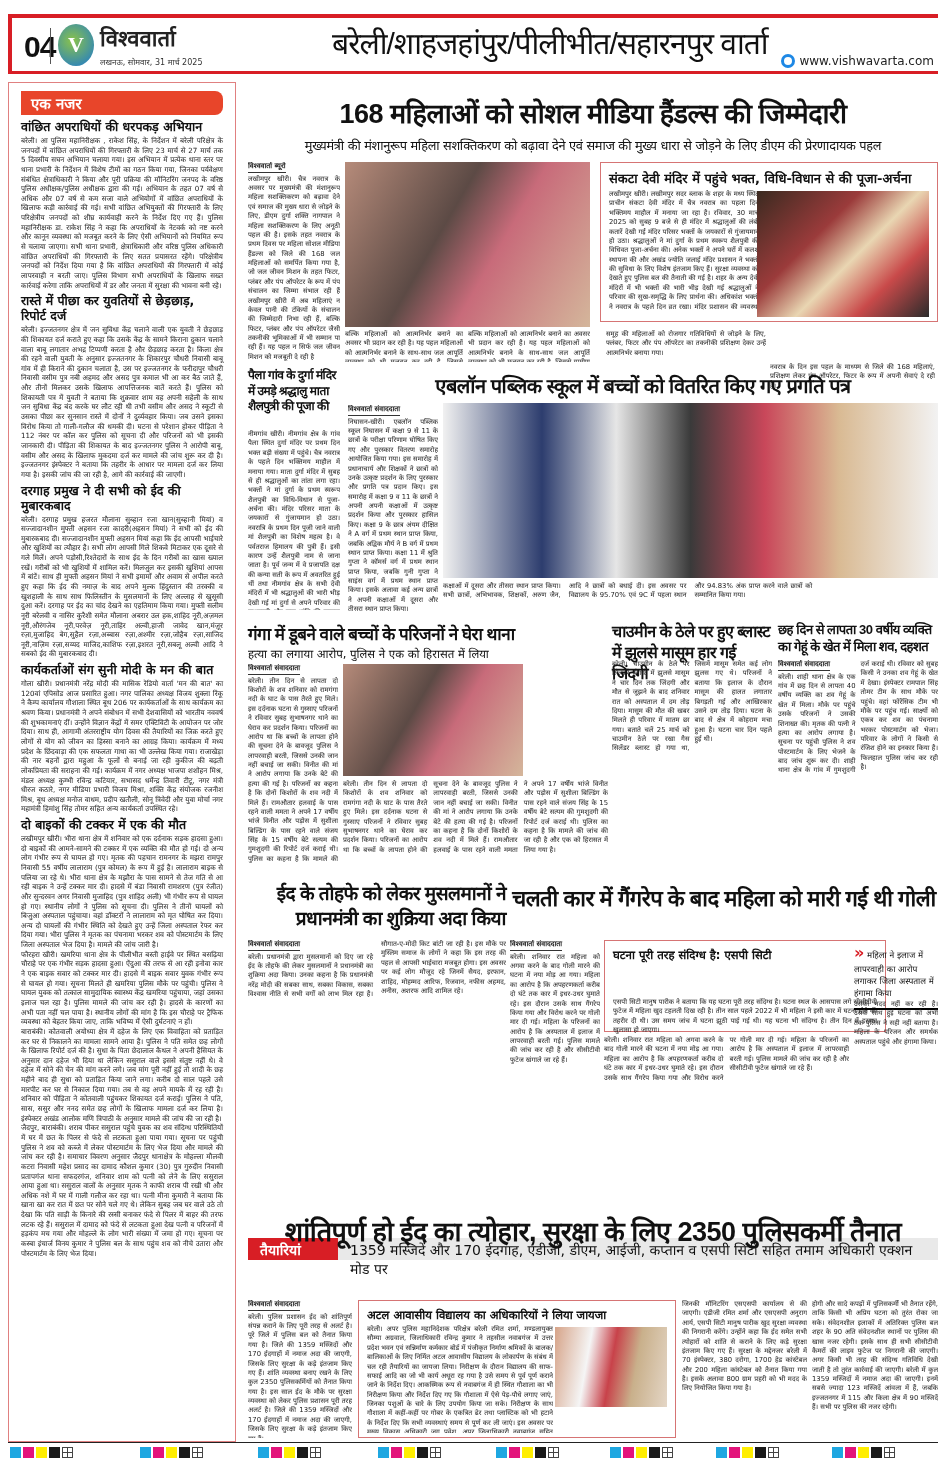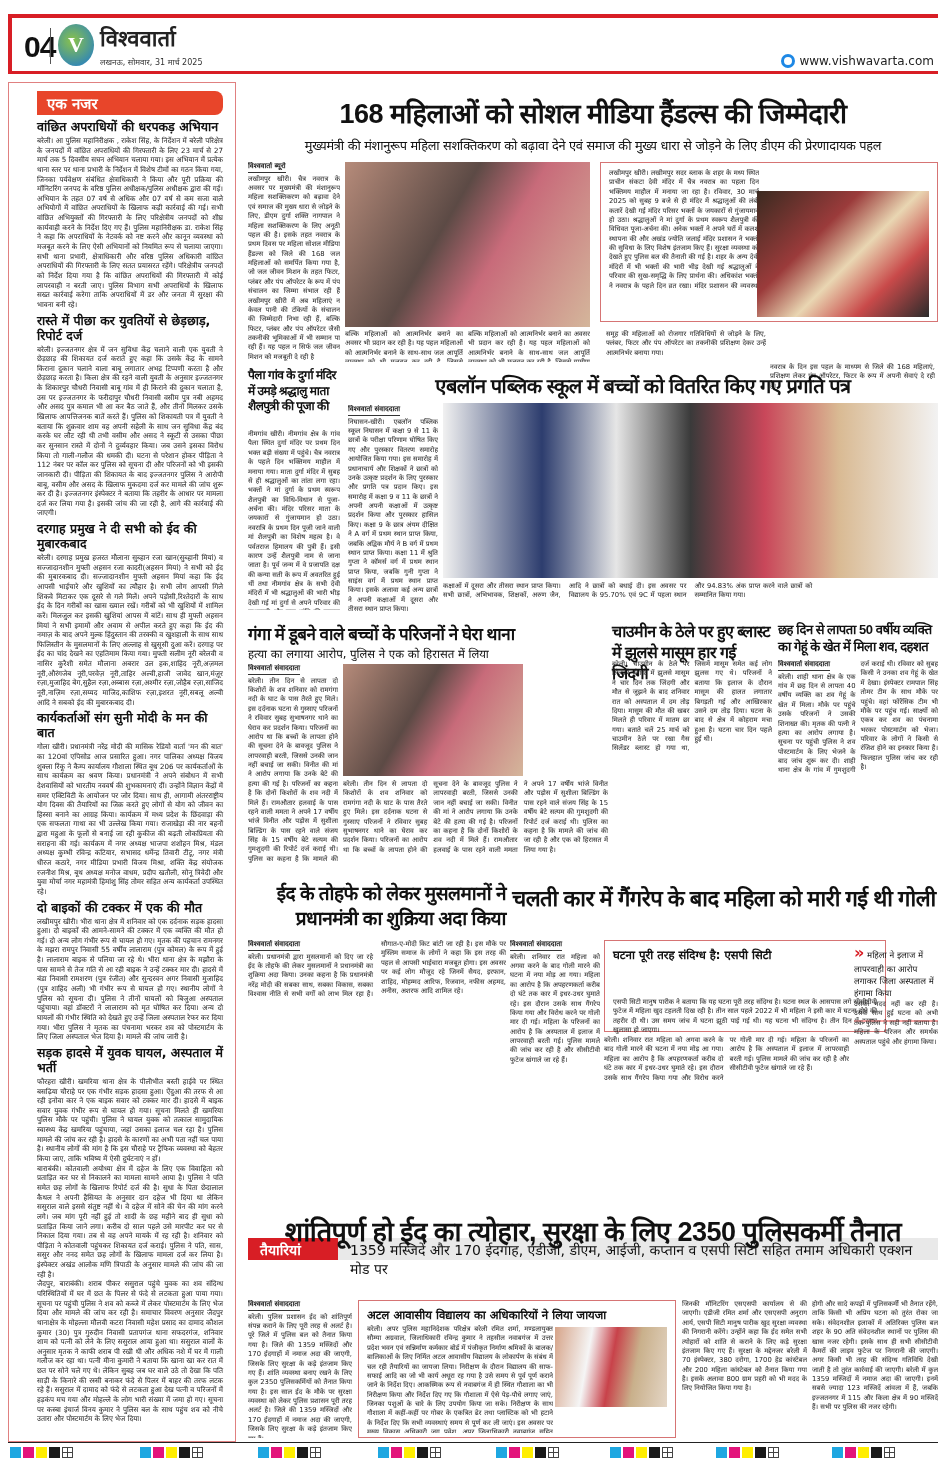--- a/index.html
+++ b/index.html
@@ -8,21 +8,21 @@
   .masthead .red-tab { position: absolute; left: -4px; top: -4px; width: 34px; height: 4px; background: #d81e25; }
   .page-num { position: absolute; left: 12px; top: 12px; font-family: "Liberation Sans", sans-serif; font-size: 30px; font-weight: bold; letter-spacing: -1px; }
   .sep { position: absolute; left: 38px; top: 10px; width: 1px; height: 36px; background: #555; }
   .logo { position: absolute; left: 46px; top: 6px; width: 36px; height: 42px; border-radius: 50%; background: radial-gradient(circle at 40% 40%, #8bc34a, #1976d2); display: flex; align-items: center; justify-content: center; color: #fff; font-weight: bold; font-size: 22px; font-family: "Liberation Serif", serif; }
   .brand { position: absolute; left: 88px; top: 4px; font-size: 22px; font-weight: bold; color: #222; }
   .brand-sub { position: absolute; left: 88px; top: 38px; font-size: 8px; color: #333; }
   .edition-title { position: absolute; left: 320px; top: 4px; font-size: 30px; color: #111; font-family: "Liberation Sans", sans-serif; letter-spacing: -1px; }
   .website { position: absolute; right: 4px; top: 36px; font-size: 12px; color: #222; display: flex; align-items: center; gap: 4px; }
   .ie-icon { width: 14px; height: 14px; border-radius: 50%; border: 3px solid #1e88e5; color: #1e88e5; display: inline-block; }
 
-  .left-col { position: absolute; left: 8px; top: 82px; width: 228px; height: 1360px; border: 1.5px solid #e08080; padding: 8px 12px 0 28px; }
+  .left-col { position: absolute; left: 8px; top: 82px; width: 228px; height: 1360px; border: 1.5px solid #e08080; padding: 8px 12px 0 12px; }
   .ek-nazar { background: #e8452a; color: #fff; font-size: 15px; font-weight: bold; padding: 2px 10px; border-radius: 0 8px 8px 0; margin-bottom: 4px; }
   .lhead { font-size: 12.5px; font-weight: bold; margin: 3px 0 2px; line-height: 1.2; }
   .ltext { font-size: 7.1px; line-height: 1.36; color: #222; text-align: justify; }
 
   .main-headline { position: absolute; left: 248px; top: 94px; width: 690px; font-size: 27px; font-weight: bold; font-family: "Liberation Sans", sans-serif; text-align: center; letter-spacing: -0.5px; }
   .main-sub { position: absolute; left: 248px; top: 136px; width: 690px; font-size: 12.8px; text-align: center; letter-spacing: -0.3px; }
 
   .byline { font-size: 7px; font-weight: bold; border-bottom: 1px solid #333; display: inline-block; margin-bottom: 2px; }
   .col-text { position: absolute; font-size: 6.8px; line-height: 1.38; text-align: justify; color: #222; }
   .photo { position: absolute; background: linear-gradient(135deg, #8a6a55, #c9a689 40%, #6b4e3d 70%, #a58870); }
@@ -47,20 +47,21 @@
 </head>
 <body>
 
 <header class="masthead">
   <div class="red-tab"></div>
   <div class="page-num">04</div>
   <div class="sep"></div>
   <div class="logo">V</div>
   <div class="brand">विश्ववार्ता</div>
   <div class="brand-sub">लखनऊ,  सोमवार, 31 मार्च 2025</div>
+  <div class="edition-title">बरेली/शाहजहांपुर/पीलीभीत/सहारनपुर वार्ता</div>
   <div class="website">
     <span class="ie-icon"></span>
     <span>www.vishwavarta.com</span>
   </div>
 </header>
 
 <aside class="left-col">
   <div class="ek-nazar">एक नजर</div>
   <div>
     <div class="lhead">वांछित अपराधियों की धरपकड़ अभियान</div>
@@ -76,21 +77,20 @@
   </div>
   <div>
     <div class="lhead">कार्यकर्ताओं संग सुनी मोदी के मन की बात</div>
     <div class="ltext">गोला खीरी। प्रधानमंत्री नरेंद्र मोदी की मासिक रेडियो वार्ता 'मन की बात' का 120वां एपिसोड आज प्रसारित हुआ। नगर पालिका अध्यक्ष विजय शुक्ला रिंकू ने कैम्प कार्यालय गौशाला स्थित बूथ 206 पर कार्यकर्ताओं के साथ कार्यक्रम का श्रवण किया। प्रधानमंत्री ने अपने संबोधन में सभी देशवासियों को भारतीय नववर्ष की शुभकामनाएं दीं। उन्होंने विज्ञान केंद्रों में समर एक्टिविटी के आयोजन पर जोर दिया। साथ ही, आगामी अंतरराष्ट्रीय योग दिवस की तैयारियों का जिक्र करते हुए लोगों से योग को जीवन का हिस्सा बनाने का आग्रह किया। कार्यक्रम में मध्य प्रदेश के छिंदवाड़ा की एक सफलता गाथा का भी उल्लेख किया गया। राजाखेड़ा की नार बहनों द्वारा महुआ के फूलों से बनाई जा रही कुकीज की बढ़ती लोकप्रियता की सराहना की गई। कार्यक्रम में नगर अध्यक्ष भाजपा शशोहन मिश्र, मंडल अध्यक्ष कुम्भी रविन्द्र कटियार, सभासद धर्मेन्द्र तिवारी टीटू, नगर मंत्री धीरज कठारे, नगर मीडिया प्रभारी विजय मिश्रा, शक्ति केंद्र संयोजक रजनीश मिश्र, बूथ अध्यक्ष मनोज वाधम, प्रदीप खतौली, सोनू त्रिवेदी और युवा मोर्चा नगर महामंत्री हिमांशु सिंह तोमर सहित अन्य कार्यकर्ता उपस्थित रहे।</div>
   </div>
   <div>
     <div class="lhead">दो बाइकों की टक्कर में एक की मौत</div>
     <div class="ltext">लखीमपुर खीरी। भीरा थाना क्षेत्र में शनिवार को एक दर्दनाक सड़क हादसा हुआ। दो बाइकों की आमने-सामने की टक्कर में एक व्यक्ति की मौत हो गई। दो अन्य लोग गंभीर रूप से घायल हो गए। मृतक की पहचान रामनगर के मझरा रामपुर निवासी 55 वर्षीय लालाराम (पुत्र कोमल) के रूप में हुई है। लालाराम बाइक से पलिया जा रहे थे। भीरा थाना क्षेत्र के मझौरा के पास सामने से तेज गति से आ रही बाइक ने उन्हें टक्कर मार दी। हादसे में बंडा निवासी रामशरण (पुत्र रंजीत) और सुन्दरवन अगर निवासी मुजाहिद (पुत्र शाहिद अली) भी गंभीर रूप से घायल हो गए। स्थानीय लोगों ने पुलिस को सूचना दी। पुलिस ने तीनों घायलों को बिजुआ अस्पताल पहुंचाया। वहां डॉक्टरों ने लालाराम को मृत घोषित कर दिया। अन्य दो घायलों की गंभीर स्थिति को देखते हुए उन्हें जिला अस्पताल रेफर कर दिया गया। भीरा पुलिस ने मृतक का पंचनामा भरकर शव को पोस्टमार्टम के लिए जिला अस्पताल भेज दिया है। मामले की जांच जारी है।</div>
   </div>
   <div>
-    <div class="lhead">सड़क हादसे में युवक घायल, अस्पताल में भर्ती</div>
     <div class="ltext">फौरहरा खीरी। खमरिया थाना क्षेत्र के पीलीभीत बस्ती हाईवे पर स्थित बसढ़िया चौराहे पर एक गंभीर सड़क हादसा हुआ। ऐंदुआ की तरफ से आ रही इनोवा कार ने एक बाइक सवार को टक्कर मार दी। हादसे में बाइक सवार युवक गंभीर रूप से घायल हो गया। सूचना मिलते ही खमरिया पुलिस मौके पर पहुंची। पुलिस ने घायल युवक को तत्काल सामुदायिक स्वास्थ्य केंद्र खमरिया पहुंचाया, जहां उसका इलाज चल रहा है। पुलिस मामले की जांच कर रही है। हादसे के कारणों का अभी पता नहीं चल पाया है। स्थानीय लोगों की मांग है कि इस चौराहे पर ट्रैफिक व्यवस्था को बेहतर किया जाए, ताकि भविष्य में ऐसी दुर्घटनाएं न हों।</div>
   </div>
   <div>
     <div class="ltext">बाराबंकी। कोतवाली अयोध्या क्षेत्र में दहेज के लिए एक विवाहिता को प्रताड़ित कर घर से निकालने का मामला सामने आया है। पुलिस ने पति समेत छह लोगों के खिलाफ रिपोर्ट दर्ज की है। सुधा के पिता छेदालाल कैथल ने अपनी हैसियत के अनुसार दान दहेज भी दिया था लेकिन ससुराल वाले इससे संतुष्ट नहीं थे। वे दहेज में सोने की चेन की मांग करने लगे। जब मांग पूरी नहीं हुई तो शादी के छह महीने बाद ही सुधा को प्रताड़ित किया जाने लगा। करीब दो साल पहले उसे मारपीट कर घर से निकाल दिया गया। तब से वह अपने मायके में रह रही है। शनिवार को पीड़िता ने कोतवाली पहुंचकर शिकायत दर्ज कराई। पुलिस ने पति, सास, ससुर और ननद समेत छह लोगों के खिलाफ मामला दर्ज कर लिया है। इंस्पेक्टर अखंड आलोक मणि त्रिपाठी के अनुसार मामले की जांच की जा रही है।</div>
   </div>
   <div>
     <div class="ltext">जैदपुर, बाराबंकी। शराब पीकर ससुराल पहुंचे युवक का शव संदिग्ध परिस्थितियों में घर में छत के पिलर से फंदे से लटकता हुआ पाया गया। सूचना पर पहुंची पुलिस ने शव को कब्जे में लेकर पोस्टमार्टम के लिए भेज दिया और मामले की जांच कर रही है। समाचार विवरण अनुसार जैदपुर थानाक्षेत्र के मोहल्ला मौलवी कटरा निवासी महेश प्रसाद का दामाद कौशल कुमार (30) पुत्र गुरुदीन निवासी प्रतापगंज थाना सफदरगंज, शनिवार शाम को पत्नी को लेने के लिए ससुराल आया हुआ था। ससुराल वालों के अनुसार मृतक ने काफी शराब पी रखी थी और अधिक नशे में घर में गाली गलौज कर रहा था। पत्नी मीना कुमारी ने बताया कि खाना खा कर रात में छत पर सोने चले गए थे। लेकिन सुबह जब घर वाले उठे तो देखा कि पति साड़ी के किनारे की रस्सी बनाकर फंदे से पिलर में बाहर की तरफ लटक रहे हैं। ससुराल में दामाद को फंदे से लटकता हुआ देख पत्नी व परिजनों में हड़कंप मच गया और मोहल्ले के लोग भारी संख्या में जमा हो गए। सूचना पर कस्बा इंचार्ज विनय कुमार ने पुलिस बल के साथ पहुंच शव को नीचे उतारा और पोस्टमार्टम के लिए भेज दिया।</div>
   </div>
 </aside>
 
@@ -101,20 +101,21 @@
   <div class="byline">विश्ववार्ता ब्यूरो</div>
   <div>लखीमपुर खीरी। चैत्र नवरात्र के अवसर पर मुख्यमंत्री की मंशानुरूप महिला सशक्तिकरण को बढ़ावा देने एवं समाज की मुख्य धारा से जोड़ने के लिए, डीएम दुर्गा शक्ति नागपाल ने महिला सशक्तिकरण के लिए अनूठी पहल की है। इसके तहत नवरात्र के प्रथम दिवस पर महिला सोशल मीडिया हैंडल्स को जिले की 168 जल महिलाओं को समर्पित किया गया है, जो जल जीवन मिशन के तहत फिटर, प्लंबर और पंप ऑपरेटर के रूप में पंप संचालन का जिम्मा संभाल रही हैं लखीमपुर खीरी में अब महिलाएं न केवल पानी की टंकियों के संचालन की जिम्मेदारी निभा रही हैं, बल्कि फिटर, प्लंबर और पंप ऑपरेटर जैसी तकनीकी भूमिकाओं में भी सम्मान पा रही हैं। यह पहल न सिर्फ जल जीवन मिशन को मजबूती दे रही है</div>
 </div>
 <div class="photo crowd" style="left:345px; top:162px; width:245px; height:165px;"></div>
 <div class="col-text" style="left:345px; top:330px; width:118px; height:32px; overflow:hidden;">बल्कि महिलाओं को आत्मनिर्भर बनाने का अवसर भी प्रदान कर रही है। यह पहल महिलाओं को आत्मनिर्भर बनाने के साथ-साथ जल आपूर्ति व्यवस्था को भी मजबूत कर रही है, जिससे ग्रामीण विकास को नई दिशा मिल रही है। डीएम ने कहा कि महिलाओं को तकनीकी क्षेत्र में आगे बढ़ाना समाज के लिए प्रेरणादायक है।</div>
 <div class="col-text" style="left:468px; top:330px; width:122px; height:32px; overflow:hidden;">बल्कि महिलाओं को आत्मनिर्भर बनाने का अवसर भी प्रदान कर रही है। यह पहल महिलाओं को आत्मनिर्भर बनाने के साथ-साथ जल आपूर्ति व्यवस्था को भी मजबूत कर रही है, जिससे ग्रामीण विकास को नई दिशा मिल रही है। डीएम ने कहा कि महिलाओं को तकनीकी क्षेत्र में आगे बढ़ाना समाज के लिए प्रेरणादायक है।</div>
 <div class="col-text" style="left:606px; top:330px; width:160px; height:32px; overflow:hidden;">समूह की महिलाओं को रोजगार गतिविधियों से जोड़ने के लिए, फ्लंबर, फिटर और पंप ऑपरेटर का तकनीकी प्रशिक्षण देकर उन्हें आत्मनिर्भर बनाया गया।</div>
 <div class="col-text" style="left:770px; top:330px; width:165px; height:32px; overflow:hidden;margin-top:33px;">नवरात्र के दिन इस पहल के माध्यम से जिले की 168 महिलाएं, प्रशिक्षण लेकर पंप ऑपरेटर, फिटर के रूप में अपनी सेवाएं दे रही हैं।</div>
 
 <div class="boxed" style="left:600px; top:162px; width:338px; height:160px;">
+  <div class="box-title">संकटा देवी मंदिर में पहुंचे भक्त, विधि-विधान से की पूजा-अर्चना</div>
   <div class="col-text" style="position:static; width:150px; height:120px; overflow:hidden; float:left;">लखीमपुर खीरी। लखीमपुर सदर ब्लाक के शहर के मध्य स्थित प्राचीन संकटा देवी मंदिर में चैत्र नवरात्र का पहला दिन भक्तिमय माहौल में मनाया जा रहा है। रविवार, 30 मार्च 2025 को सुबह 9 बजे से ही मंदिर में श्रद्धालुओं की लंबी कतारें देखी गईं मंदिर परिसर भक्तों के जयकारों से गुंजायमान हो उठा। श्रद्धालुओं ने मां दुर्गा के प्रथम स्वरूप शैलपुत्री की विधिवत पूजा-अर्चना की। अनेक भक्तों ने अपने घरों में कलश स्थापना की और अखंड ज्योति जलाई मंदिर प्रशासन ने भक्तों की सुविधा के लिए विशेष इंतजाम किए हैं। सुरक्षा व्यवस्था को देखते हुए पुलिस बल की तैनाती की गई है। शहर के अन्य देवी मंदिरों में भी भक्तों की भारी भीड़ देखी गई श्रद्धालुओं ने परिवार की सुख-समृद्धि के लिए प्रार्थना की। अधिकांश भक्तों ने नवरात्र के पहले दिन व्रत रखा। मंदिर प्रशासन की व्यवस्था से श्रद्धालुओं को किसी प्रकार की असुविधा का सामना नहीं करना पड़ा।</div>
   <div class="photo dark" style="position:absolute; right:8px; top:28px; width:172px; height:126px;"></div>
 </div>
 
 <div class="h2" style="left:248px; top:368px; width:92px; font-size:12px; line-height:1.3;">पैला गांव के दुर्गा मंदिर में उमड़े श्रद्धालु माता शैलपुत्री की पूजा की</div>
 <div class="col-text" style="left:248px; top:430px; width:92px; height:180px; overflow:hidden;">नीमगांव खीरी। नीमगांव क्षेत्र के गांव पैला स्थित दुर्गा मंदिर पर प्रथम दिन भक्त बड़ी संख्या में पहुंचे। चैत्र नवरात्र के पहले दिन भक्तिमय माहौल में मनाया गया। माता दुर्गा मंदिर में सुबह से ही श्रद्धालुओं का तांता लगा रहा। भक्तों ने मां दुर्गा के प्रथम स्वरूप शैलपुत्री का विधि-विधान से पूजा-अर्चना की। मंदिर परिसर माता के जयकारों से गुंजायमान हो उठा। नवरात्रि के प्रथम दिन पूजी जाने वाली मां शैलपुत्री का विशेष महत्व है। वे पर्वतराज हिमालय की पुत्री हैं। इसी कारण उन्हें शैलपुत्री नाम से जाना जाता है। पूर्व जन्म में वे प्रजापति दक्ष की कन्या सती के रूप में अवतरित हुई थीं तथा नीमगांव क्षेत्र के सभी देवी मंदिरों में भी श्रद्धालुओं की भारी भीड़ देखी गई मां दुर्गा से अपने परिवार की खुशहाली और सुख-शांति की कामना की।</div>
 
 <div class="h2" style="left:348px; top:372px; width:590px; font-size:20px; text-align:center;">एबलॉन पब्लिक स्कूल में बच्चों को वितरित किए गए प्रगति पत्र</div>
 <div class="col-text" style="left:348px; top:405px; width:90px; height:210px; overflow:hidden;">
   <div class="byline">विश्ववार्ता संवाददाता</div>
@@ -128,21 +129,21 @@
 <div class="col-text" style="left:248px; top:664px; width:90px; height:200px; overflow:hidden;">
   <div class="byline">विश्ववार्ता संवाददाता</div>
   <div>बरेली। तीन दिन से लापता दो किशोरों के शव शनिवार को रामगंगा नदी के घाट के पास तैरते हुए मिले। इस दर्दनाक घटना से गुस्साए परिजनों ने रविवार सुबह सुभाषनगर थाने का घेराव कर प्रदर्शन किया। परिजनों का आरोप था कि बच्चों के लापता होने की सूचना देने के बावजूद पुलिस ने लापरवाही बरती, जिससे उनकी जान नहीं बचाई जा सकी। विनीत की मां ने आरोप लगाया कि उनके बेटे की हत्या की गई है। परिजनों का कहना है कि दोनों किशोरों के शव नदी में मिले हैं। रामऔतार हलवाई के पास रहने वाली ममता ने अपने 17 वर्षीय भांजे विनीत और पड़ोस में सुशीला बिल्डिंग के पास रहने वाले संजय सिंह के 15 वर्षीय बेटे सत्यम की गुमशुदगी की रिपोर्ट दर्ज कराई थी। पुलिस का कहना है कि मामले की जांच की जा रही है और एक को हिरासत में लिया गया है।</div>
 </div>
 <div class="photo crowd" style="left:343px; top:664px; width:180px; height:112px;"></div>
 <div class="col-text" style="left:343px; top:780px; width:265px; height:96px; overflow:hidden; column-count:3; column-gap:6px;">बरेली। तीन दिन से लापता दो किशोरों के शव शनिवार को रामगंगा नदी के घाट के पास तैरते हुए मिले। इस दर्दनाक घटना से गुस्साए परिजनों ने रविवार सुबह सुभाषनगर थाने का घेराव कर प्रदर्शन किया। परिजनों का आरोप था कि बच्चों के लापता होने की सूचना देने के बावजूद पुलिस ने लापरवाही बरती, जिससे उनकी जान नहीं बचाई जा सकी। विनीत की मां ने आरोप लगाया कि उनके बेटे की हत्या की गई है। परिजनों का कहना है कि दोनों किशोरों के शव नदी में मिले हैं। रामऔतार हलवाई के पास रहने वाली ममता ने अपने 17 वर्षीय भांजे विनीत और पड़ोस में सुशीला बिल्डिंग के पास रहने वाले संजय सिंह के 15 वर्षीय बेटे सत्यम की गुमशुदगी की रिपोर्ट दर्ज कराई थी। पुलिस का कहना है कि मामले की जांच की जा रही है और एक को हिरासत में लिया गया है।</div>
 
 <div class="h2" style="left:612px; top:622px; width:160px; font-size:16px; line-height:1.3; text-align:left;">चाउमीन के ठेले पर हुए ब्लास्ट में झुलसे मासूम हार गई जिंदगी</div>
 <div class="col-text" style="left:612px; top:660px; width:160px; height:210px; overflow:hidden; column-count:2; column-gap:5px;">बरेली। चाउमीन के ठेले पर सिलेंडर ब्लास्ट में झुलसे मासूम ने चार दिन तक जिंदगी और मौत से जूझने के बाद शनिवार रात को अस्पताल में दम तोड़ दिया। मासूम की मौत की खबर मिलते ही परिवार में मातम छा गया। बताते चलें 25 मार्च को चाउमीन ठेले पर रखा गैस सिलेंडर ब्लास्ट हो गया था, जिसमें मासूम समेत कई लोग झुलस गए थे। परिजनों ने बताया कि इलाज के दौरान मासूम की हालत लगातार बिगड़ती गई और आखिरकार उसने दम तोड़ दिया। घटना के बाद से क्षेत्र में कोहराम मचा हुआ है। घटना चार दिन पहले हुई थी।</div>
 
-<div class="h2" style="left:778px; top:622px; width:160px; font-size:13px; line-height:1.3;">छह दिन से लापता 50 वर्षीय व्यक्ति का गेहूं के खेत में मिला शव, दहशत</div>
+<div class="h2" style="left:778px; top:622px; width:160px; font-size:13px; line-height:1.3;">छह दिन से लापता 30 वर्षीय व्यक्ति का गेहूं के खेत में मिला शव, दहशत</div>
 <div class="col-text" style="left:778px; top:660px; width:160px; height:210px; overflow:hidden; column-count:2; column-gap:5px;">
   <div class="byline">विश्ववार्ता संवाददाता</div>
   <div>बरेली। शाही थाना क्षेत्र के एक गांव में छह दिन से लापता 40 वर्षीय व्यक्ति का शव गेहूं के खेत में मिला। मौके पर पहुंचे उसके परिजनों ने उसकी शिनाख्त की। मृतक की पत्नी ने हत्या का आरोप लगाया है। सूचना पर पहुंची पुलिस ने शव पोस्टमार्टम के लिए भेजने के बाद जांच शुरू कर दी। शाही थाना क्षेत्र के गांव में गुमशुदगी दर्ज कराई थी। रविवार को सुबह किसी ने उनका शव गेहूं के खेत में देखा। इंस्पेक्टर रामपाल सिंह तोमर टीम के साथ मौके पर पहुंचे। वहां फोरेंसिक टीम भी मौके पर पहुंच गई। साक्ष्यों को एकत्र कर शव का पंचनामा भरकर पोस्टमार्टम को भेजा। परिवार के लोगों ने किसी से रंजिश होने का इनकार किया है। फिलहाल पुलिस जांच कर रही है।</div>
 </div>
 
 <div class="h2" style="left:248px; top:882px; width:258px; font-size:19px; line-height:1.3; text-align:right;">ईद के तोहफे को लेकर मुसलमानों ने प्रधानमंत्री का शुक्रिया अदा किया</div>
 <div class="col-text" style="left:248px; top:940px; width:258px; height:285px; overflow:hidden; column-count:2; column-gap:8px;">
   <div class="byline">विश्ववार्ता संवाददाता</div>
   <div>बरेली। प्रधानमंत्री द्वारा मुसलमानों को दिए जा रहे ईद के तोहफे की लेकर मुसलमानों ने प्रधानमंत्री का शुक्रिया अदा किया। उनका कहना है कि प्रधानमंत्री नरेंद्र मोदी की सबका साथ, सबका विकास, सबका विश्वास नीति से सभी वर्गों को लाभ मिल रहा है। सौगात-ए-मोदी किट बांटी जा रही है। इस मौके पर मुस्लिम समाज के लोगों ने कहा कि इस तरह की पहल से आपसी भाईचारा मजबूत होगा। इस अवसर पर कई लोग मौजूद रहे जिनमें सैयद, इरफान, शाहिद, मोहम्मद आरिफ, रिजवान, नफीस अहमद, अनीस, अशरफ आदि शामिल रहे।</div>
 </div>
@@ -150,21 +151,21 @@
 <div class="h2" style="left:510px; top:882px; width:428px; font-size:22px; text-align:center;">चलती कार में गैंगरेप के बाद महिला को मारी गई थी गोली</div>
 <div class="col-text" style="left:510px; top:940px; width:90px; height:285px; overflow:hidden;">
   <div class="byline">विश्ववार्ता संवाददाता</div>
   <div>बरेली। शनिवार रात महिला को अगवा करने के बाद गोली मारने की घटना में नया मोड़ आ गया। महिला का आरोप है कि अपहरणकर्ता करीब दो घंटे तक कार में इधर-उधर घुमाते रहे। इस दौरान उसके साथ गैंगरेप किया गया और विरोध करने पर गोली मार दी गई। महिला के परिजनों का आरोप है कि अस्पताल में इलाज में लापरवाही बरती गई। पुलिस मामले की जांच कर रही है और सीसीटीवी फुटेज खंगाले जा रहे हैं।</div>
 </div>
 <div class="boxed" style="left:604px; top:940px; width:282px; height:92px;">
   <div class="box-title" style="font-size:11.5px;">घटना पूरी तरह संदिग्ध है: एसपी सिटी</div>
   <div class="col-text" style="position:static; height:62px; overflow:hidden;margin-top:36px;">एसपी सिटी मानुष पारीक ने बताया कि यह घटना पूरी तरह संदिग्ध है। घटना स्थल के आसपास लगे सीसीटीवी फुटेज में महिला खुद टहलती दिख रही है। तीन साल पहले 2022 में भी महिला ने इसी कार में घटना होने की तहरीर दी थी। उस समय जांच में घटना झूठी पाई गई थी। यह घटना भी संदिग्ध है। तीन दिन में इसका खुलासा हो जाएगा।</div>
 </div>
 <div class="col-text" style="left:604px; top:1036px; width:245px; height:190px; overflow:hidden; column-count:2; column-gap:6px;">बरेली। शनिवार रात महिला को अगवा करने के बाद गोली मारने की घटना में नया मोड़ आ गया। महिला का आरोप है कि अपहरणकर्ता करीब दो घंटे तक कार में इधर-उधर घुमाते रहे। इस दौरान उसके साथ गैंगरेप किया गया और विरोध करने पर गोली मार दी गई। महिला के परिजनों का आरोप है कि अस्पताल में इलाज में लापरवाही बरती गई। पुलिस मामले की जांच कर रही है और सीसीटीवी फुटेज खंगाले जा रहे हैं।</div>
-<div style="position:absolute; left:854px; top:942px; width:84px; font-size:8.5px; line-height:1.4; border-bottom:2px solid #fca5a5; padding-bottom:20px;">
+<div style="position:absolute; left:854px; top:942px; width:84px; font-size:8.5px; line-height:1.4; border-bottom:2px solid #000000; padding-bottom:8px;">
   <span class="quote-mark">»</span>
   <span>महिला ने इलाज में लापरवाही का आरोप लगाकर जिला अस्पताल में हंगामा किया</span>
 </div>
 <div class="col-text" style="left:854px; top:1000px; width:84px; height:225px; overflow:hidden;">उसकी मदद नहीं कर रही है। उसके साथ हुई घटना को अभी तक पुलिस ने सही नहीं बताया है। महिला के परिजन और समर्थक अस्पताल पहुंचे और हंगामा किया।</div>
 
 <div class="tag-taiyariyan">तैयारियां</div>
 <div class="tag-line">1359 मस्जिदें और 170 ईदगाह, एडीजी, डीएम, आईजी, कप्तान व एसपी सिटी सहित तमाम अधिकारी एक्शन मोड पर</div>
 
 <div class="h2" style="left:248px; top:1212px; width:690px; font-size:27px; text-align:center;">शांतिपूर्ण हो ईद का त्योहार,  सुरक्षा के लिए 2350 पुलिसकर्मी तैनात</div>
 <div class="col-text" style="left:248px; top:1300px; width:104px; height:138px; overflow:hidden;">

